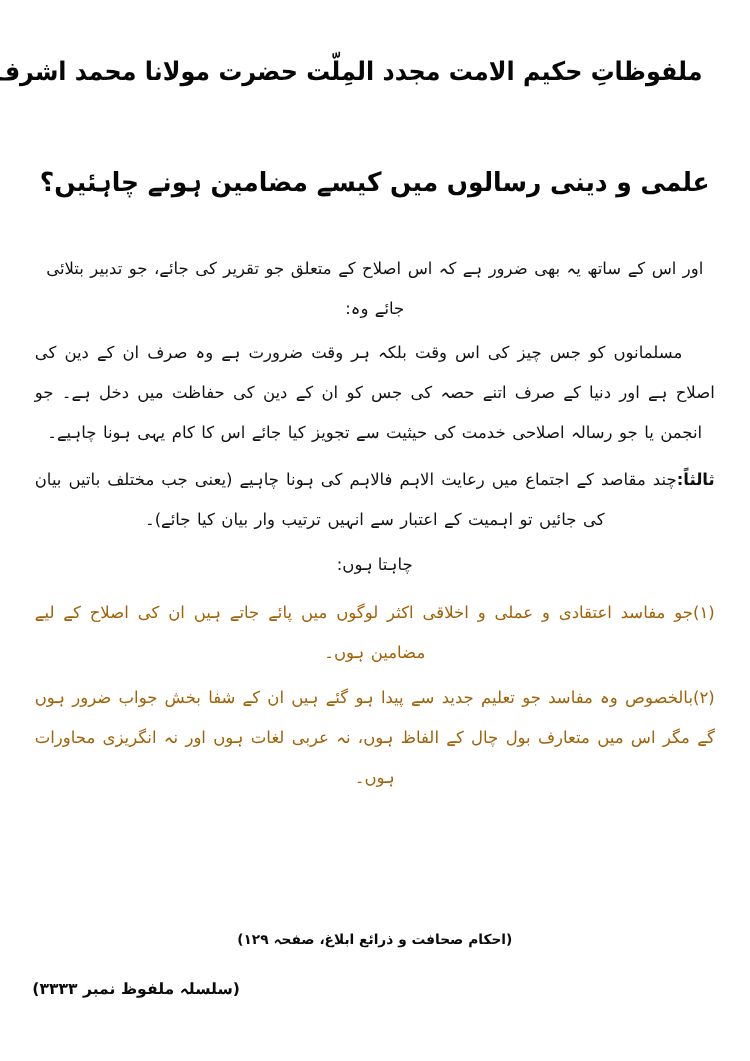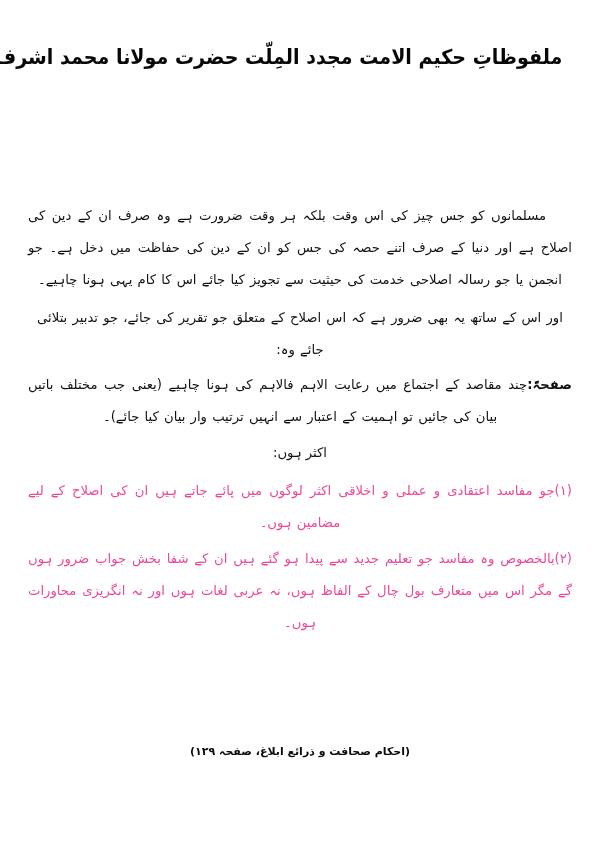--- a/index.html
+++ b/index.html
@@ -107,21 +107,21 @@
     font-weight: 700;
   }
 
   
   .list-block {
     margin-top: 2px;
   }
   .list-item {
     font-family: "DejaVu Sans", sans-serif;
     font-size: 13.2px;
-    color: #ec4899;
+    color: #a16207;
     line-height: 2.42;
     text-align: justify;
     text-align-last: center;
     direction: rtl;
     unicode-bidi: isolate;
     margin: 0 0 5px 0;
     word-spacing: 1px;
   }
 
   .intro-tail {
@@ -165,45 +165,49 @@
 </style>
 </head>
 <body>
 
 <div class="page">
 
   <div class="title-block">
     <div class="doc-title">ملفوظاتِ حکیم الامت مجدد المِلّت حضرت مولانا محمد اشرف علی تھانوی رحمۃ اللہ علیہ</div>
   </div>
 
+  <div class="subtitle-block">
+    <div class="doc-subtitle">علمی و دینی رسالوں میں کیسے مضامین ہونے چاہئیں؟</div>
+  </div>
 
   <div class="body-block">
 
+    <p class="para short tight">اور اس کے ساتھ یہ بھی ضرور ہے کہ اس اصلاح کے متعلق جو تقریر کی جائے، جو تدبیر بتلائی جائے وہ:</p>
+
     <p class="para indent-first">مسلمانوں کو جس چیز کی اس وقت بلکہ ہر وقت ضرورت ہے وہ صرف ان کے دین کی اصلاح ہے اور دنیا کے صرف اتنے حصہ کی جس کو ان کے دین کی حفاظت میں دخل ہے۔ جو انجمن یا جو رسالہ اصلاحی خدمت کی حیثیت سے تجویز کیا جائے اس کا کام یہی ہونا چاہیے۔</p>
 
-    <p class="para short tight">اور اس کے ساتھ یہ بھی ضرور ہے کہ اس اصلاح کے متعلق جو تقریر کی جائے، جو تدبیر بتلائی جائے وہ:</p>
-
 
 
     <p class="para enum">
-      <span class="lead-label">صفحہً:</span><span>چند مقاصد کے اجتماع میں رعایت الاہم فالاہم کی ہونا چاہیے (یعنی جب مختلف باتیں بیان کی جائیں تو اہمیت کے اعتبار سے انہیں ترتیب وار بیان کیا جائے)۔</span>
+      <span class="lead-label">ثالثاً:</span><span>چند مقاصد کے اجتماع میں رعایت الاہم فالاہم کی ہونا چاہیے (یعنی جب مختلف باتیں بیان کی جائیں تو اہمیت کے اعتبار سے انہیں ترتیب وار بیان کیا جائے)۔</span>
     </p>
 
 
-    <p class="intro-tail">اکثر ہوں:</p>
+    <p class="intro-tail">چاہتا ہوں:</p>
 
     <div class="list-block">
 
       <p class="list-item">
         <span>(۱)</span><span>جو مفاسد اعتقادی و عملی و اخلاقی اکثر لوگوں میں پائے جاتے ہیں ان کی اصلاح کے لیے مضامین ہوں۔</span>
       </p>
 
       <p class="list-item">
         <span>(۲)</span><span>بالخصوص وہ مفاسد جو تعلیم جدید سے پیدا ہو گئے ہیں ان کے شفا بخش جواب ضرور ہوں گے مگر اس میں متعارف بول چال کے الفاظ ہوں، نہ عربی لغات ہوں اور نہ انگریزی محاورات ہوں۔</span>
       </p>
 
     </div>
   </div>
 
   <div class="citation">(احکام صحافت و ذرائع ابلاغ، صفحہ ۱۲۹)</div>
 
+  <div class="series-note">(سلسلہ ملفوظ نمبر ۳۳۳۳)</div>
 
 </div>
 
 </body></html>

